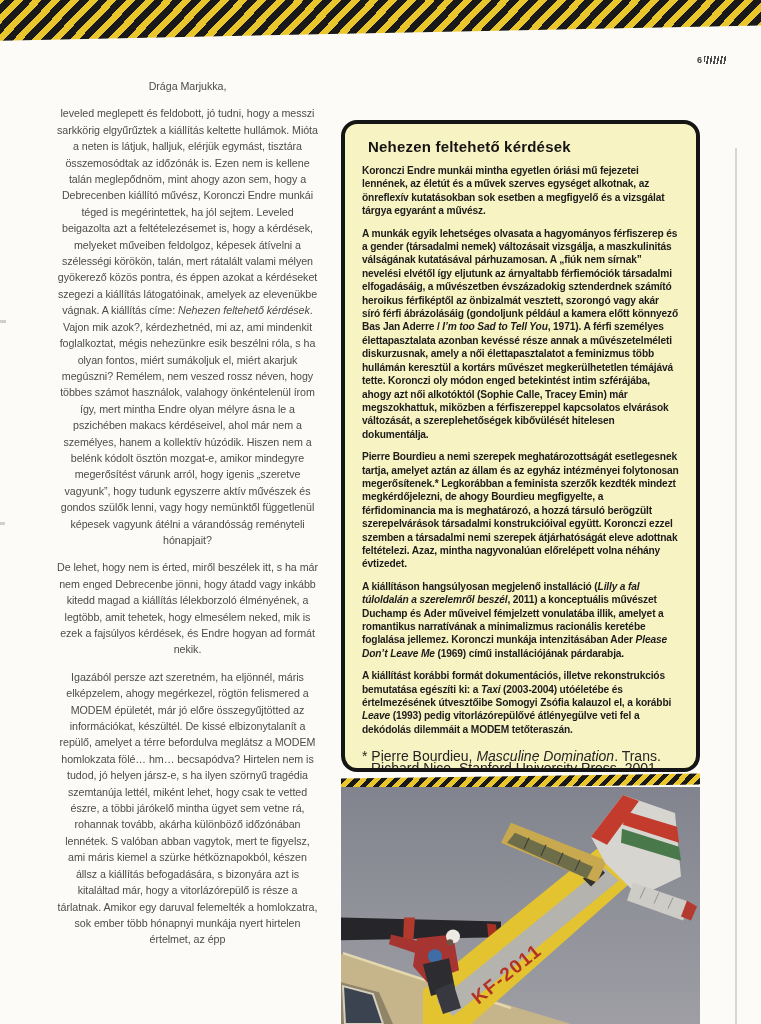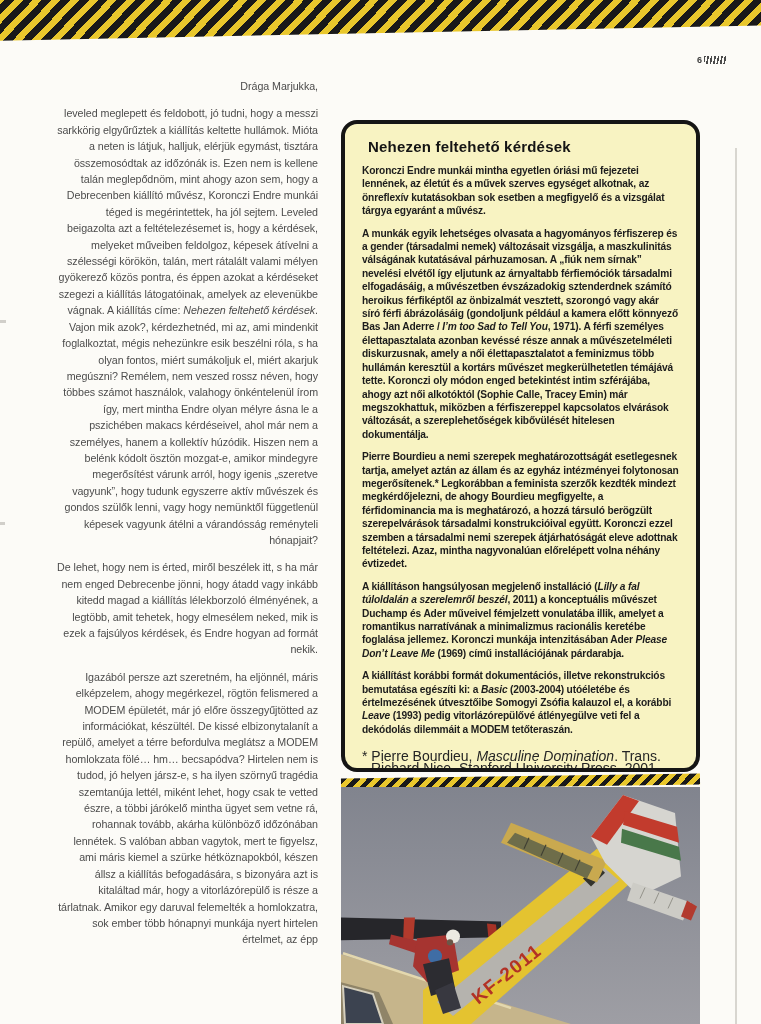--- a/index.html
+++ b/index.html
@@ -20,21 +20,21 @@
     font-size:9px; font-weight:700; color:#3d3d3d;
   }
   .page-number .bars {
     width:23px; height:8px;
     background:repeating-linear-gradient(100deg,#4a4a4a 0 1.6px,transparent 1.6px 3.4px);
   }
   
   .letter {
     position:absolute; left:57px; top:78px; width:261px;
     font-size:10.7px; line-height:16.4px; letter-spacing:-0.05px;
-    color:#4c4c4c; text-align:right;
+    color:#4c4c4c; text-align:center;
   }
   .letter p { margin:0 0 11px 0; }
   .it { font-style:italic; }
   
   .info-box {
     position:absolute; left:341px; top:120px; width:359px; height:652px;
     box-sizing:border-box; overflow:hidden;
     background:#f8f3c2; border:4px solid #151515; border-radius:16px;
     padding:12px 17px 8px 17px;
   }
@@ -92,21 +92,21 @@
     <p><span>De lehet, hogy nem is érted, miről beszélek itt, s ha már nem enged Debrecenbe jönni, hogy átadd vagy inkább kitedd magad a kiállítás lélekborzoló élményének, a legtöbb, amit tehetek, hogy elmesélem neked, mik is ezek a fajsúlyos kérdések, és Endre hogyan ad formát nekik.</span></p>
     <p><span>Igazából persze azt szeretném, ha eljönnél, máris elképzelem, ahogy megérkezel, rögtön felismered a MODEM épületét, már jó előre összegyűjtötted az információkat, készültél. De kissé elbizonytalanít a repülő, amelyet a térre befordulva meglátsz a MODEM homlokzata fölé… hm… becsapódva? Hirtelen nem is tudod, jó helyen jársz-e, s ha ilyen szörnyű tragédia szemtanúja lettél, miként lehet, hogy csak te vetted észre, a többi járókelő mintha ügyet sem vetne rá, rohannak tovább, akárha különböző időzónában lennétek. S valóban abban vagytok, mert te figyelsz, ami máris kiemel a szürke hétköznapokból, készen állsz a kiállítás befogadására, s bizonyára azt is kitaláltad már, hogy a vitorlázórepülő is része a tárlatnak. Amikor egy daruval felemelték a homlokzatra, sok ember több hónapnyi munkája nyert hirtelen értelmet, az épp</span></p>
   </div>
 
   <div class="info-box">
     <h2>Nehezen feltehető kérdések</h2>
     <p><span>Koronczi Endre munkái mintha egyetlen óriási mű fejezetei lennének, az életút és a művek szerves egységet alkotnak, az önreflexív kutatásokban sok esetben a megfigyelő és a vizsgálat tárgya egyaránt a művész.</span></p>
     <p><span>A munkák egyik lehetséges olvasata a hagyományos férfiszerep és a gender (társadalmi nemek) változásait vizsgálja, a maszkulinitás válságának kutatásával párhuzamosan. A „fiúk nem sírnak” nevelési elvétől így eljutunk az árnyaltabb férfiemóciók társadalmi elfogadásáig, a művészetben évszázadokig sztenderdnek számító heroikus férfiképtől az önbizalmát vesztett, szorongó vagy akár síró férfi ábrázolásáig (gondoljunk például a kamera előtt könnyező Bas Jan Aderre / </span><span class="it">I’m too Sad to Tell You</span><span>, 1971). A férfi személyes élettapasztalata azonban kevéssé része annak a művészetelméleti diskurzusnak, amely a női élettapasztalatot a feminizmus több hullámán keresztül a kortárs művészet megkerülhetetlen témájává tette. Koronczi oly módon enged betekintést intim szférájába, ahogy azt női alkotóktól (Sophie Calle, Tracey Emin) már megszokhattuk, miközben a férfiszereppel kapcsolatos elvárások változását, a szereplehetőségek kibővülését hitelesen dokumentálja.</span></p>
     <p><span>Pierre Bourdieu a nemi szerepek meghatározottságát esetlegesnek tartja, amelyet aztán az állam és az egyház intézményei folytonosan megerősítenek.* Legkorábban a feminista szerzők kezdték mindezt megkérdőjelezni, de ahogy Bourdieu megfigyelte, a férfidominancia ma is meghatározó, a hozzá társuló berögzült szerepelvárások társadalmi konstrukcióival együtt. Koronczi ezzel szemben a társadalmi nemi szerepek átjárhatóságát eleve adottnak feltételezi. Azaz, mintha nagyvonalúan előrelépett volna néhány évtizedet.</span></p>
     <p><span>A kiállításon hangsúlyosan megjelenő installáció (</span><span class="it">Lilly a fal túloldalán a szerelemről beszél</span><span>, 2011) a konceptuális művészet Duchamp és Ader műveivel fémjelzett vonulatába illik, amelyet a romantikus narratívának a minimalizmus racionális keretébe foglalása jellemez. Koronczi munkája intenzitásában Ader </span><span class="it">Please Don’t Leave Me</span><span> (1969) című installációjának párdarabja.</span></p>
-    <p><span>A kiállítást korábbi formát dokumentációs, illetve rekonstrukciós bemutatása egészíti ki: a </span><span class="it">Basic</span><span> (2003-2004) utóéletébe és értelmezésének útvesztőibe Somogyi Zsófia kalauzol el, a korábbi </span><span class="it">Leave</span><span> (1993) pedig vitorlázórepülővé átlényegülve veti fel a dekódolás dilemmáit a MODEM tetőteraszán.</span></p>
+    <p><span>A kiállítást korábbi formát dokumentációs, illetve rekonstrukciós bemutatása egészíti ki: a </span><span class="it">Taxi</span><span> (2003-2004) utóéletébe és értelmezésének útvesztőibe Somogyi Zsófia kalauzol el, a korábbi </span><span class="it">Leave</span><span> (1993) pedig vitorlázórepülővé átlényegülve veti fel a dekódolás dilemmáit a MODEM tetőteraszán.</span></p>
     <p class="footnote"><span>* Pierre Bourdieu, </span><span class="it">Masculine Domination</span><span>. Trans. Richard Nice. Stanford University Press, 2001, 83.</span></p>
   </div>
 
   <div class="hazard-strip"></div>
 
   <div class="photo">
     <svg width="359" height="237" viewBox="0 0 359 238" preserveAspectRatio="none" xmlns="http://www.w3.org/2000/svg">
       <defs>
         <linearGradient id="sky" x1="0" y1="0" x2="0" y2="1">
           <stop offset="0" stop-color="#81848e"></stop>

